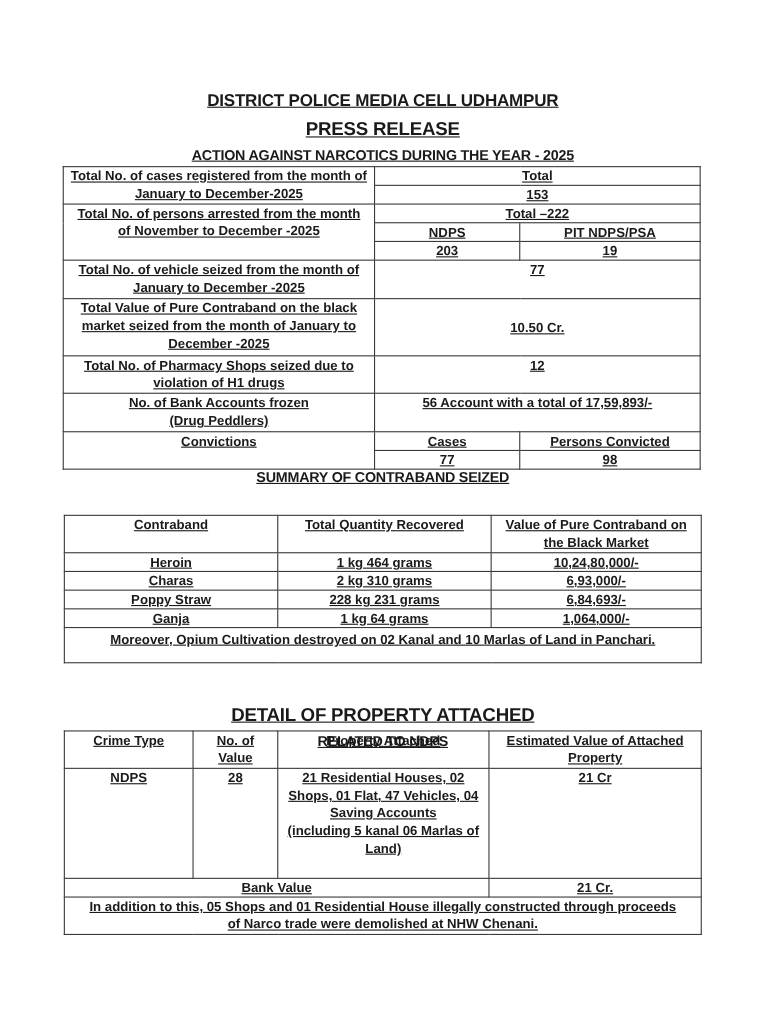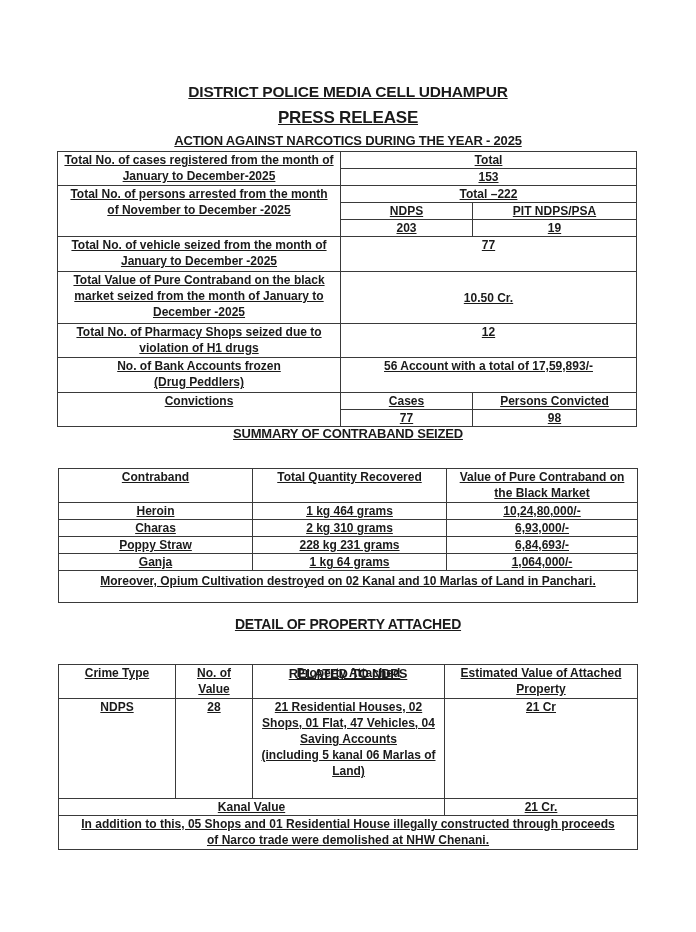--- a/index.html
+++ b/index.html
@@ -9,21 +9,21 @@
     color: #1a1a1a;
   }
   .heading {
     position: absolute; left: 0; width: 696px; text-align: center;
     font-weight: bold; text-decoration: underline; letter-spacing: -0.2px;
   }
   .h1 { top: 83px; font-size: 15.5px; }
   .h2 { top: 108px; font-size: 17px; }
   .h3 { top: 133px; font-size: 13px; }
   .h4 { top: 426px; font-size: 13px; }
-  .h5 { top: 616px; font-size: 14px; }
+  .h5 { top: 640px; font-size: 17px; }
   .h6 { top: 666px; font-size: 13px; }
 
   table {
     position: absolute; border-collapse: collapse; table-layout: fixed;
     font-size: 12px; font-weight: bold; line-height: 16px;
   }
   td {
     border: 1.4px solid #3a3a3a; text-align: center; vertical-align: top;
     padding: 0 4px; overflow: hidden; text-decoration: underline;
   }
@@ -156,20 +156,20 @@
   <tr style="height:100px">
     <td>NDPS</td>
     <td>28</td>
     <td style="padding:0 6px">
       <div>21 Residential Houses, 02 Shops, 01 Flat, 47 Vehicles, 04 Saving Accounts</div>
       <div>(including 5 kanal 06 Marlas of Land)</div>
     </td>
     <td>21  Cr</td>
   </tr>
   <tr style="height:17px">
-    <td colspan="3">Kanal Value</td>
+    <td colspan="3">Bank Value</td>
     <td>21 Cr.</td>
   </tr>
   <tr style="height:34px">
     <td colspan="4" style="padding:0 20px">In addition to this, 05 Shops and 01 Residential House illegally constructed through proceeds of Narco trade were demolished at NHW Chenani.</td>
   </tr>
 </tbody>
   </table>
 
 </body></html>

